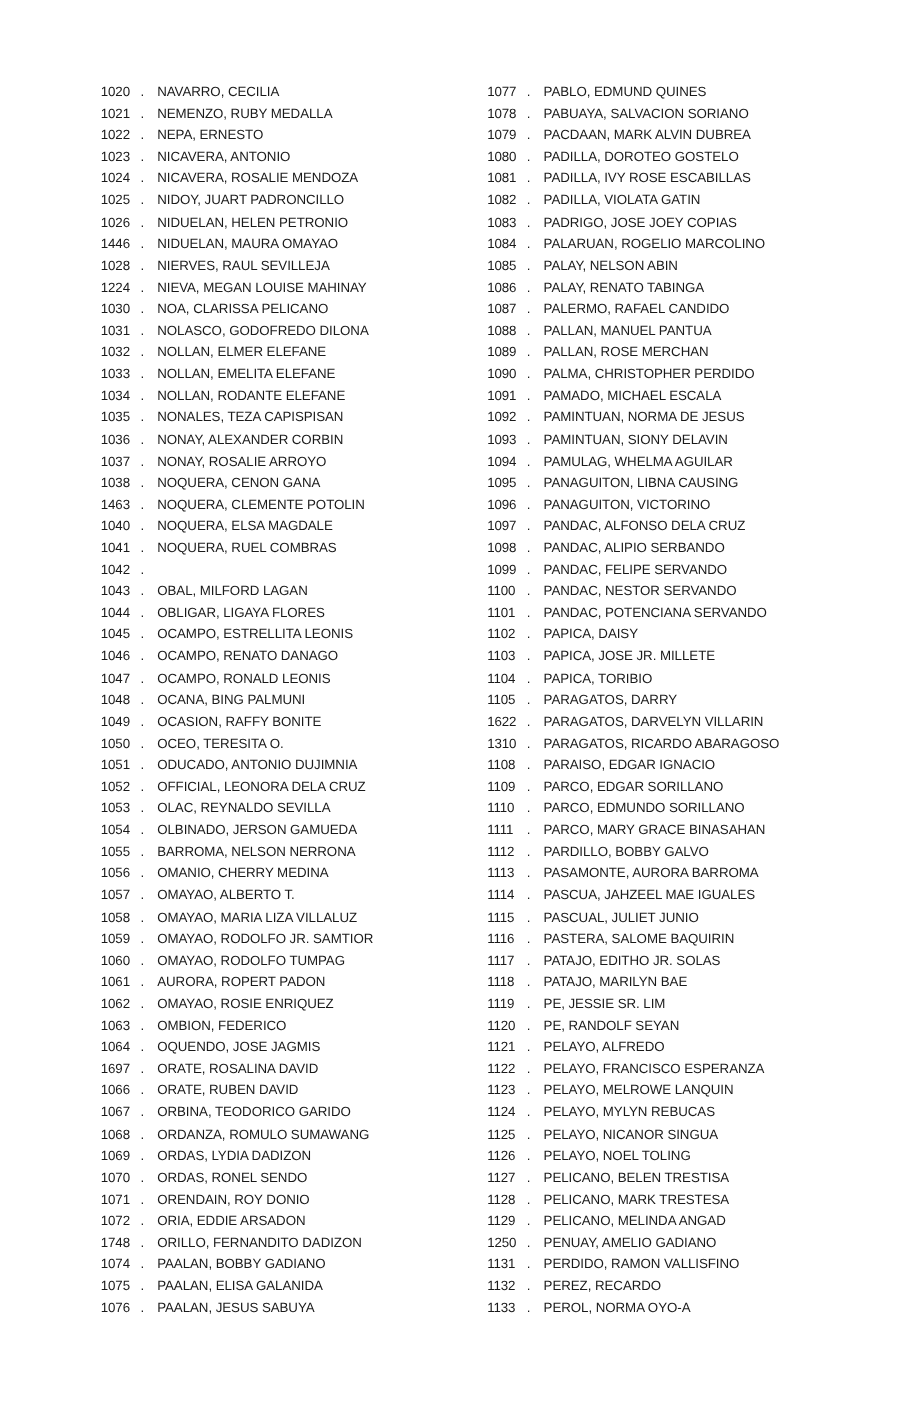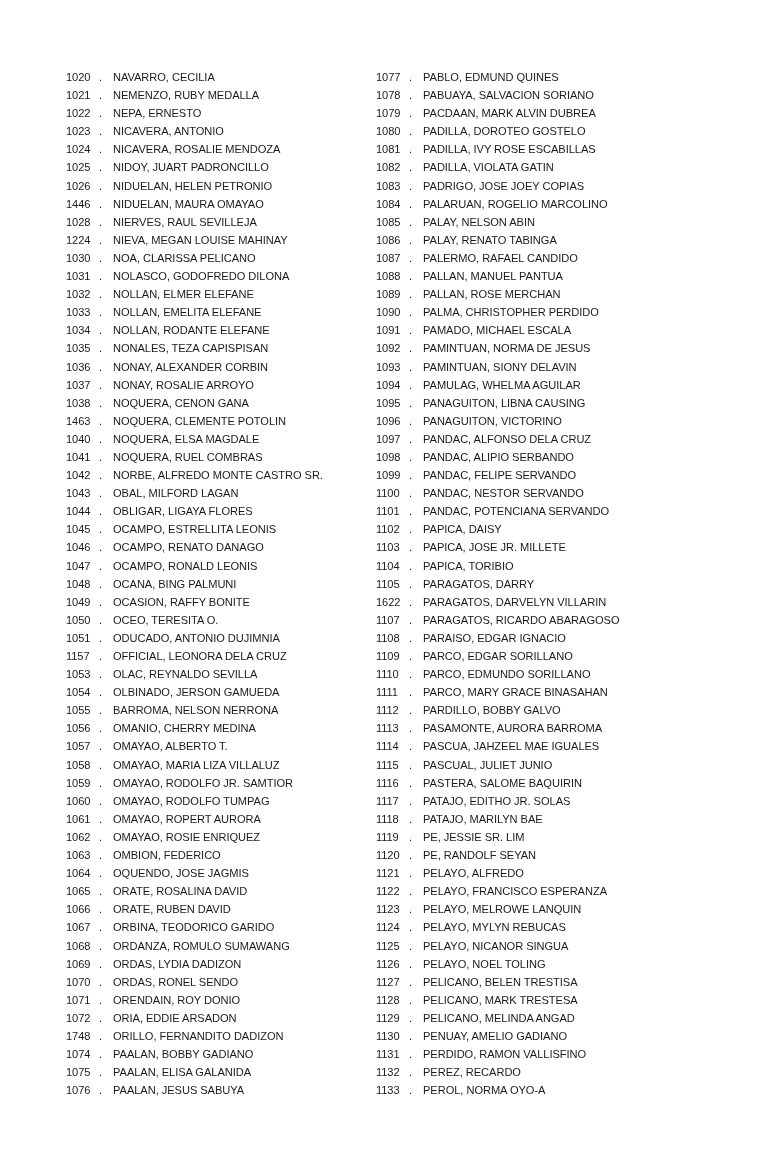--- a/index.html
+++ b/index.html
@@ -28,22 +28,22 @@
     left: 0;
     right: 0;
     display: flex;
     flex-direction: row;
     align-items: flex-start;
   }
   .column {
     display: flex;
     flex-direction: column;
   }
-  .column.left  { margin-left: 66px; width: 310px; }
-  .column.right { margin-left: 0px;  width: 330px; justify-content: flex-end; }
+  .column.left  { margin-left: 84px; width: 310px; }
+  .column.right { margin-left: 12px;  width: 330px; justify-content: flex-end; }
 
   .entry {
     display: flex;
     flex-direction: row;
     align-items: baseline;
     height: 18.1px;
     line-height: 18.1px;
     white-space: nowrap;
   }
   .entry .num {
@@ -174,21 +174,20 @@
           <span class="name">NOQUERA, ELSA MAGDALE</span>
         </div>
         <div class="entry">
           <span class="num">1041</span>
           <span class="dot">.</span>
           <span class="name">NOQUERA, RUEL COMBRAS</span>
         </div>
         <div class="entry">
           <span class="num">1042</span>
           <span class="dot">.</span>
-          <span class="name">NORBE, ALFREDO MONTE CASTRO SR.</span>
         </div>
         <div class="entry">
           <span class="num">1043</span>
           <span class="dot">.</span>
           <span class="name">OBAL, MILFORD LAGAN</span>
         </div>
         <div class="entry">
           <span class="num">1044</span>
           <span class="dot">.</span>
           <span class="name">OBLIGAR, LIGAYA FLORES</span>
@@ -222,21 +221,21 @@
           <span class="num">1050</span>
           <span class="dot">.</span>
           <span class="name">OCEO, TERESITA O.</span>
         </div>
         <div class="entry">
           <span class="num">1051</span>
           <span class="dot">.</span>
           <span class="name">ODUCADO, ANTONIO DUJIMNIA</span>
         </div>
         <div class="entry">
-          <span class="num">1157</span>
+          <span class="num">1052</span>
           <span class="dot">.</span>
           <span class="name">OFFICIAL, LEONORA DELA CRUZ</span>
         </div>
         <div class="entry">
           <span class="num">1053</span>
           <span class="dot">.</span>
           <span class="name">OLAC, REYNALDO SEVILLA</span>
         </div>
         <div class="entry">
           <span class="num">1054</span>
@@ -269,39 +268,39 @@
           <span class="name">OMAYAO, RODOLFO JR. SAMTIOR</span>
         </div>
         <div class="entry">
           <span class="num">1060</span>
           <span class="dot">.</span>
           <span class="name">OMAYAO, RODOLFO TUMPAG</span>
         </div>
         <div class="entry">
           <span class="num">1061</span>
           <span class="dot">.</span>
-          <span class="name">OMAYAO, ROPERT AURORA</span>
+          <span class="name">AURORA, ROPERT PADON</span>
         </div>
         <div class="entry">
           <span class="num">1062</span>
           <span class="dot">.</span>
           <span class="name">OMAYAO, ROSIE ENRIQUEZ</span>
         </div>
         <div class="entry">
           <span class="num">1063</span>
           <span class="dot">.</span>
           <span class="name">OMBION, FEDERICO</span>
         </div>
         <div class="entry">
           <span class="num">1064</span>
           <span class="dot">.</span>
           <span class="name">OQUENDO, JOSE JAGMIS</span>
         </div>
         <div class="entry">
-          <span class="num">1065</span>
+          <span class="num">1697</span>
           <span class="dot">.</span>
           <span class="name">ORATE, ROSALINA DAVID</span>
         </div>
         <div class="entry">
           <span class="num">1066</span>
           <span class="dot">.</span>
           <span class="name">ORATE, RUBEN DAVID</span>
         </div>
         <div class="entry">
           <span class="num">1067</span>
@@ -499,21 +498,21 @@
           <span class="num">1105</span>
           <span class="dot">.</span>
           <span class="name">PARAGATOS, DARRY</span>
         </div>
         <div class="entry">
           <span class="num">1622</span>
           <span class="dot">.</span>
           <span class="name">PARAGATOS, DARVELYN VILLARIN</span>
         </div>
         <div class="entry">
-          <span class="num">1107</span>
+          <span class="num">1310</span>
           <span class="dot">.</span>
           <span class="name">PARAGATOS, RICARDO ABARAGOSO</span>
         </div>
         <div class="entry">
           <span class="num">1108</span>
           <span class="dot">.</span>
           <span class="name">PARAISO, EDGAR IGNACIO</span>
         </div>
         <div class="entry">
           <span class="num">1109</span>
@@ -614,21 +613,21 @@
           <span class="num">1128</span>
           <span class="dot">.</span>
           <span class="name">PELICANO, MARK TRESTESA</span>
         </div>
         <div class="entry">
           <span class="num">1129</span>
           <span class="dot">.</span>
           <span class="name">PELICANO, MELINDA ANGAD</span>
         </div>
         <div class="entry">
-          <span class="num">1130</span>
+          <span class="num">1250</span>
           <span class="dot">.</span>
           <span class="name">PENUAY, AMELIO GADIANO</span>
         </div>
         <div class="entry">
           <span class="num">1131</span>
           <span class="dot">.</span>
           <span class="name">PERDIDO, RAMON VALLISFINO</span>
         </div>
         <div class="entry">
           <span class="num">1132</span>

